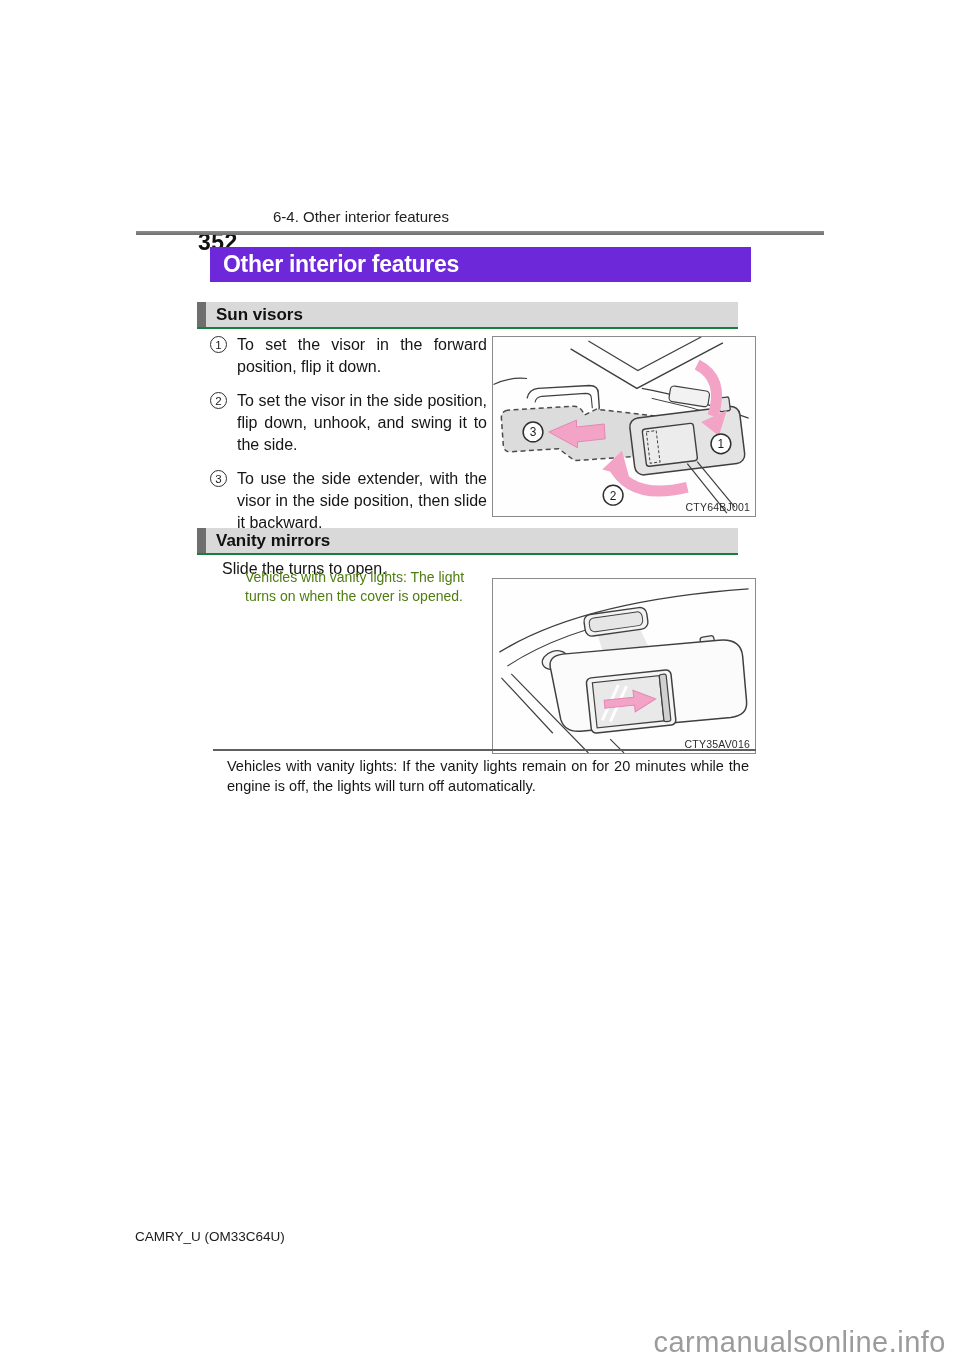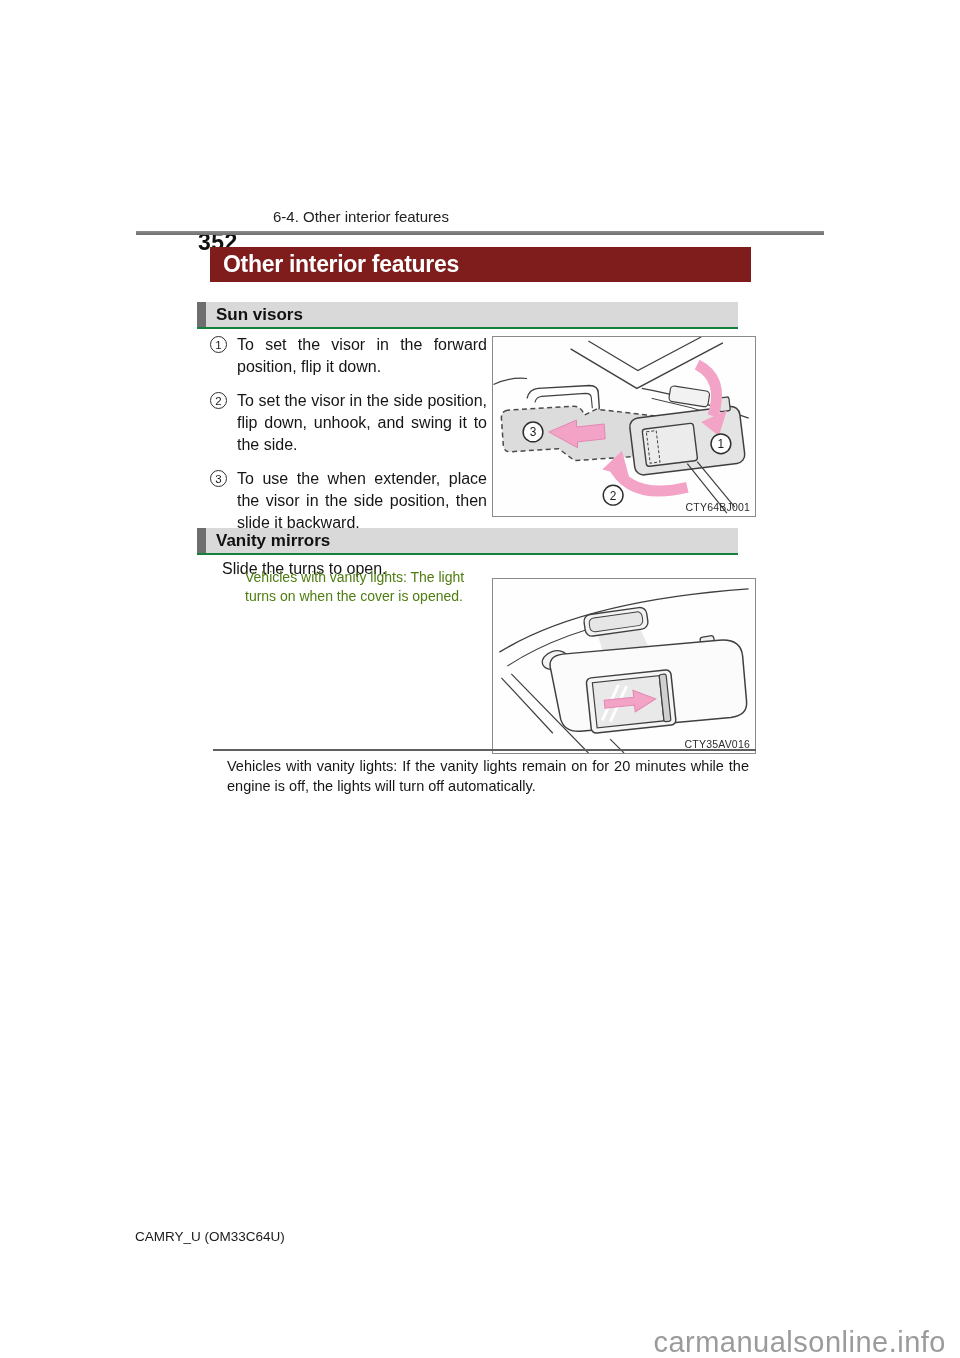--- a/index.html
+++ b/index.html
@@ -19,21 +19,21 @@
     position:absolute;left:273px;top:208px;
     font-size:15px;color:#222;
   }
   .head-rule{
     position:absolute;left:136px;top:231px;width:688px;height:4px;
     background:linear-gradient(#8d8d8d,#6f6f6f);
   }
   
   .title-banner{
     position:absolute;left:210px;top:247px;width:541px;height:35px;
-    background:#7f1d1d;
+    background:#6d28d9;
     color:#ffffff;font-size:23px;font-weight:bold;letter-spacing:-0.3px;
     line-height:35px;padding-left:13px;box-sizing:border-box;
   }
   
   .section-bar{
     position:absolute;left:197px;width:541px;height:25px;
     background:#d9d9d9;border-bottom:2px solid #15803d;
     display:flex;align-items:stretch;box-sizing:content-box;
   }
   .section-bar .accent{width:9px;background:#6e6e6e;flex:0 0 auto;}
@@ -112,21 +112,21 @@
   <div class="step">
     <div class="step-badge">1</div>
     <div class="step-text">To set the visor in the forward position, flip it down.</div>
   </div>
   <div class="step">
     <div class="step-badge">2</div>
     <div class="step-text">To set the visor in the side position, flip down, unhook, and swing it to the side.</div>
   </div>
   <div class="step">
     <div class="step-badge">3</div>
-    <div class="step-text">To use the when extender, place the visor in the side position, then slide it backward.</div>
+    <div class="step-text">To use the side extender, with the visor in the side position, then slide it backward.</div>
   </div>
 </div>
 
 <div class="figure" id="figure-sunvisor">
   <svg viewBox="0 0 264 181">
 
     <path d="M78,12 L145,52 L232,6" fill="none" stroke="#3f3f3f" stroke-width="1.4"></path>
     <path d="M96,4 L146,34 L210,0" fill="none" stroke="#3f3f3f" stroke-width="1.2"></path>
 
     <path d="M34,62 q2,-9 11,-10 l52,-3 q9,0 9,8 l1,14 q0,6 -7,7 l-8,1" fill="none" stroke="#3f3f3f" stroke-width="1.4"></path>

